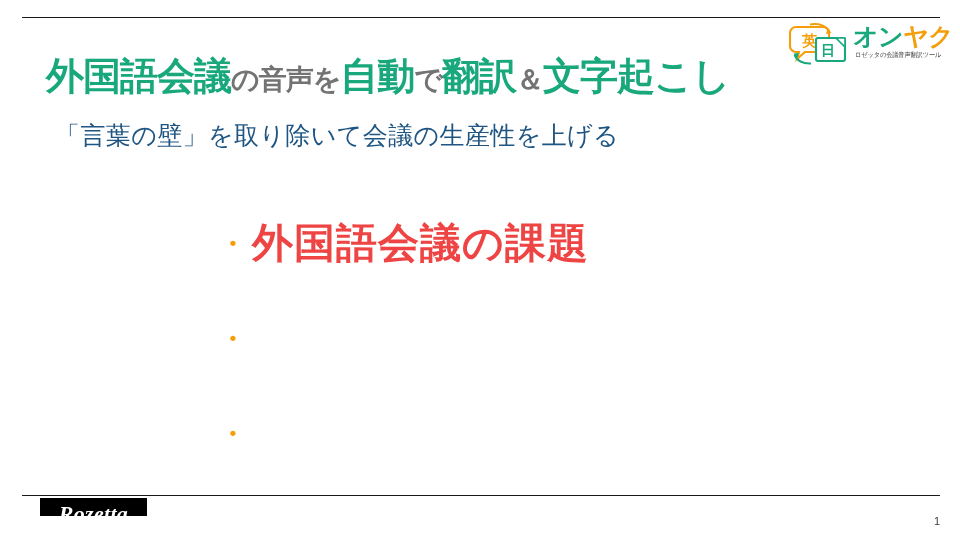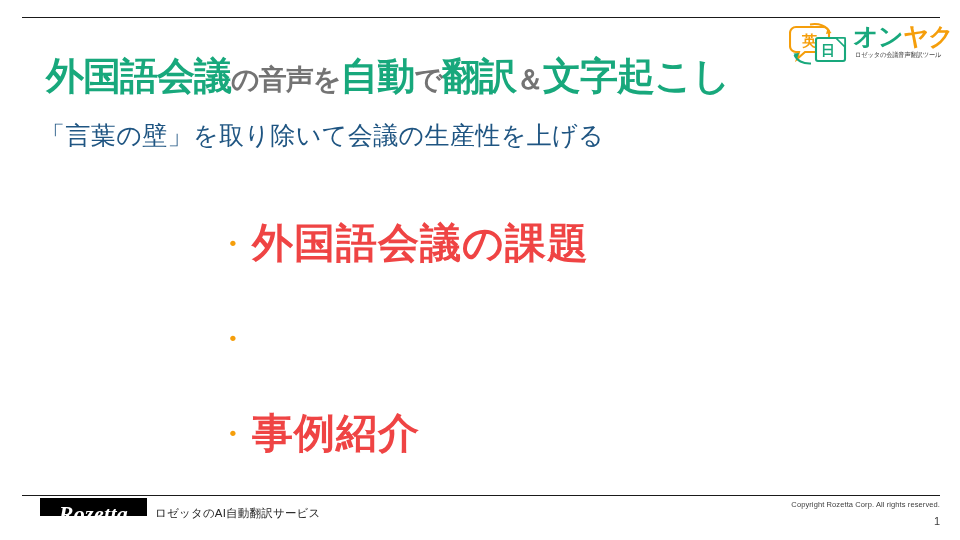--- a/index.html
+++ b/index.html
@@ -94,21 +94,21 @@
   }
   #headline .small {
     font-size: 28px;
     font-weight: bold;
     color: #737373;
     letter-spacing: -1px;
   }
 
   #subheadline {
     position: absolute;
-    left: 40px;
+    left: 55px;
     top: 119px;
     font-size: 25px;
     color: #1f5582;
     letter-spacing: 0.4px;
     white-space: nowrap;
   }
 
   
   #agenda {
     position: absolute;
@@ -220,26 +220,23 @@
   <div id="agenda">
     <div class="agenda-item">
       <span class="agenda-bullet">・</span>
       <span class="agenda-label">外国語会議の課題</span>
     </div>
     <div class="agenda-item">
       <span class="agenda-bullet">・</span>
     </div>
     <div class="agenda-item">
       <span class="agenda-bullet">・</span>
-      <span class="agenda-label">事例紹介</span>
     </div>
   </div>
 
   <div id="rule-bottom" class="rule"></div>
 
   <div id="rozetta-badge">
     <span>Rozetta</span>
   </div>
-  <div id="footer-tagline">ロゼッタのAI自動翻訳サービス</div>
-  <div id="copyright">Copyright Rozetta Corp. All rights reserved.</div>
   <div id="page-number">1</div>
 
 </div>
 
 </body></html>

